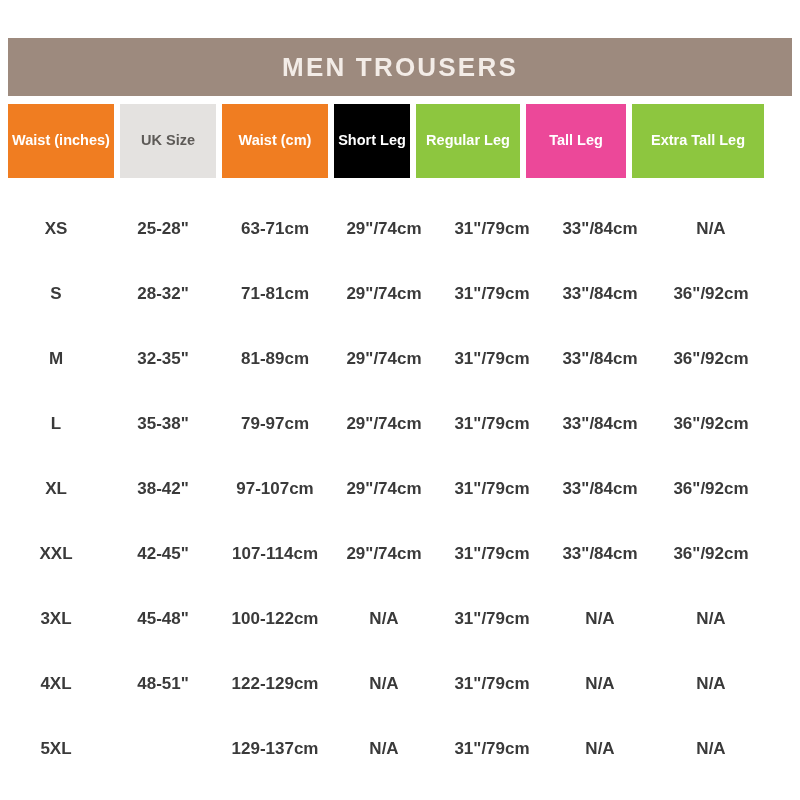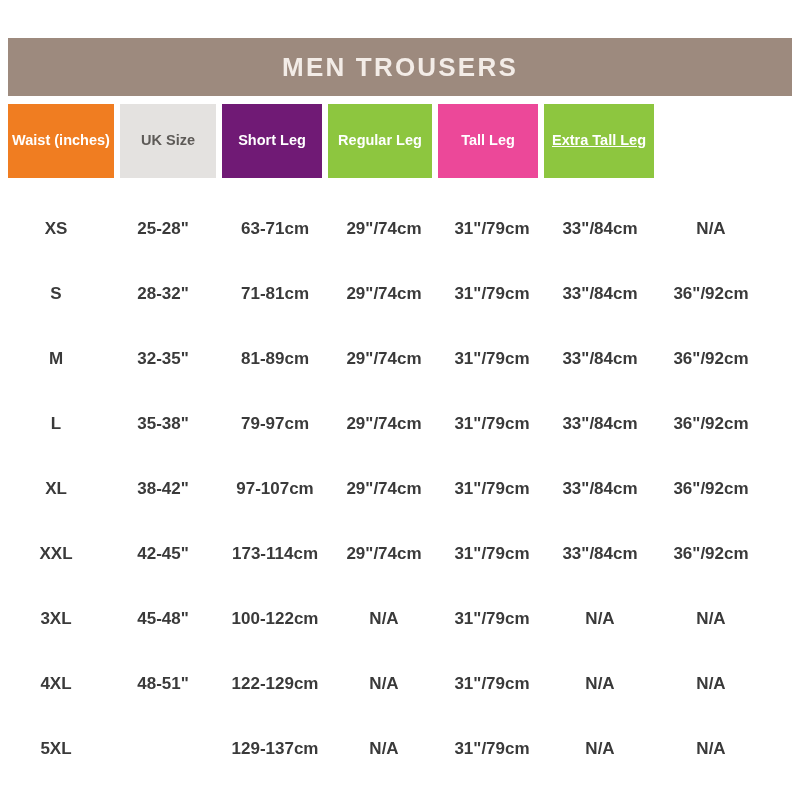--- a/index.html
+++ b/index.html
@@ -63,24 +63,24 @@
     padding: 2px 4px;
     font-size: 14.5px;
     font-weight: 700;
     line-height: 1.1;
     color: #ffffff;
     white-space: nowrap;
   }
   .header-cell.c0 { width: 96px;  background: #e4e2e0; color: #5d5a57; }
   .header-cell.c1 { width: 106px; background: #f07d21; }
   .header-cell.c2 { width: 106px; background: #f07d21; }
-  .header-cell.c3 { width: 100px; background: #701a75; }
+  .header-cell.c3 { width: 76px; background: #000000; }
   .header-cell.c4 { width: 104px; background: #8dc63f; }
   .header-cell.c5 { width: 100px; background: #ec4899; }
-  .header-cell.c6 { width: 110px; background: #8dc63f; text-decoration: underline; }
+  .header-cell.c6 { width: 132px; background: #8dc63f; }
 
   
   .data-grid {
     position: absolute;
     left: 8px;
     top: 196px;
     width: 784px;
   }
   .data-row {
     display: flex;
@@ -113,20 +113,21 @@
 
 <div id="size-chart">
 
   <div class="title-bar">
     <span class="title-text">MEN TROUSERS</span>
   </div>
 
   <div class="header-row">
     <div class="header-cell c1">Waist (inches)</div>
     <div class="header-cell c0">UK Size</div>
+    <div class="header-cell c2">Waist (cm)</div>
     <div class="header-cell c3">Short Leg</div>
     <div class="header-cell c4">Regular Leg</div>
     <div class="header-cell c5">Tall Leg</div>
     <div class="header-cell c6">Extra Tall Leg</div>
   </div>
 
   <div class="data-grid">
 
     <div class="data-row">
       <div class="data-cell c0">XS</div>
@@ -174,21 +175,21 @@
       <div class="data-cell c2">97-107cm</div>
       <div class="data-cell c3">29"/74cm</div>
       <div class="data-cell c4">31"/79cm</div>
       <div class="data-cell c5">33"/84cm</div>
       <div class="data-cell c6">36"/92cm</div>
     </div>
 
     <div class="data-row">
       <div class="data-cell c0">XXL</div>
       <div class="data-cell c1">42-45"</div>
-      <div class="data-cell c2">173-114cm</div>
+      <div class="data-cell c2">107-114cm</div>
       <div class="data-cell c3">29"/74cm</div>
       <div class="data-cell c4">31"/79cm</div>
       <div class="data-cell c5">33"/84cm</div>
       <div class="data-cell c6">36"/92cm</div>
     </div>
 
     <div class="data-row">
       <div class="data-cell c0">3XL</div>
       <div class="data-cell c1">45-48"</div>
       <div class="data-cell c2">100-122cm</div>

